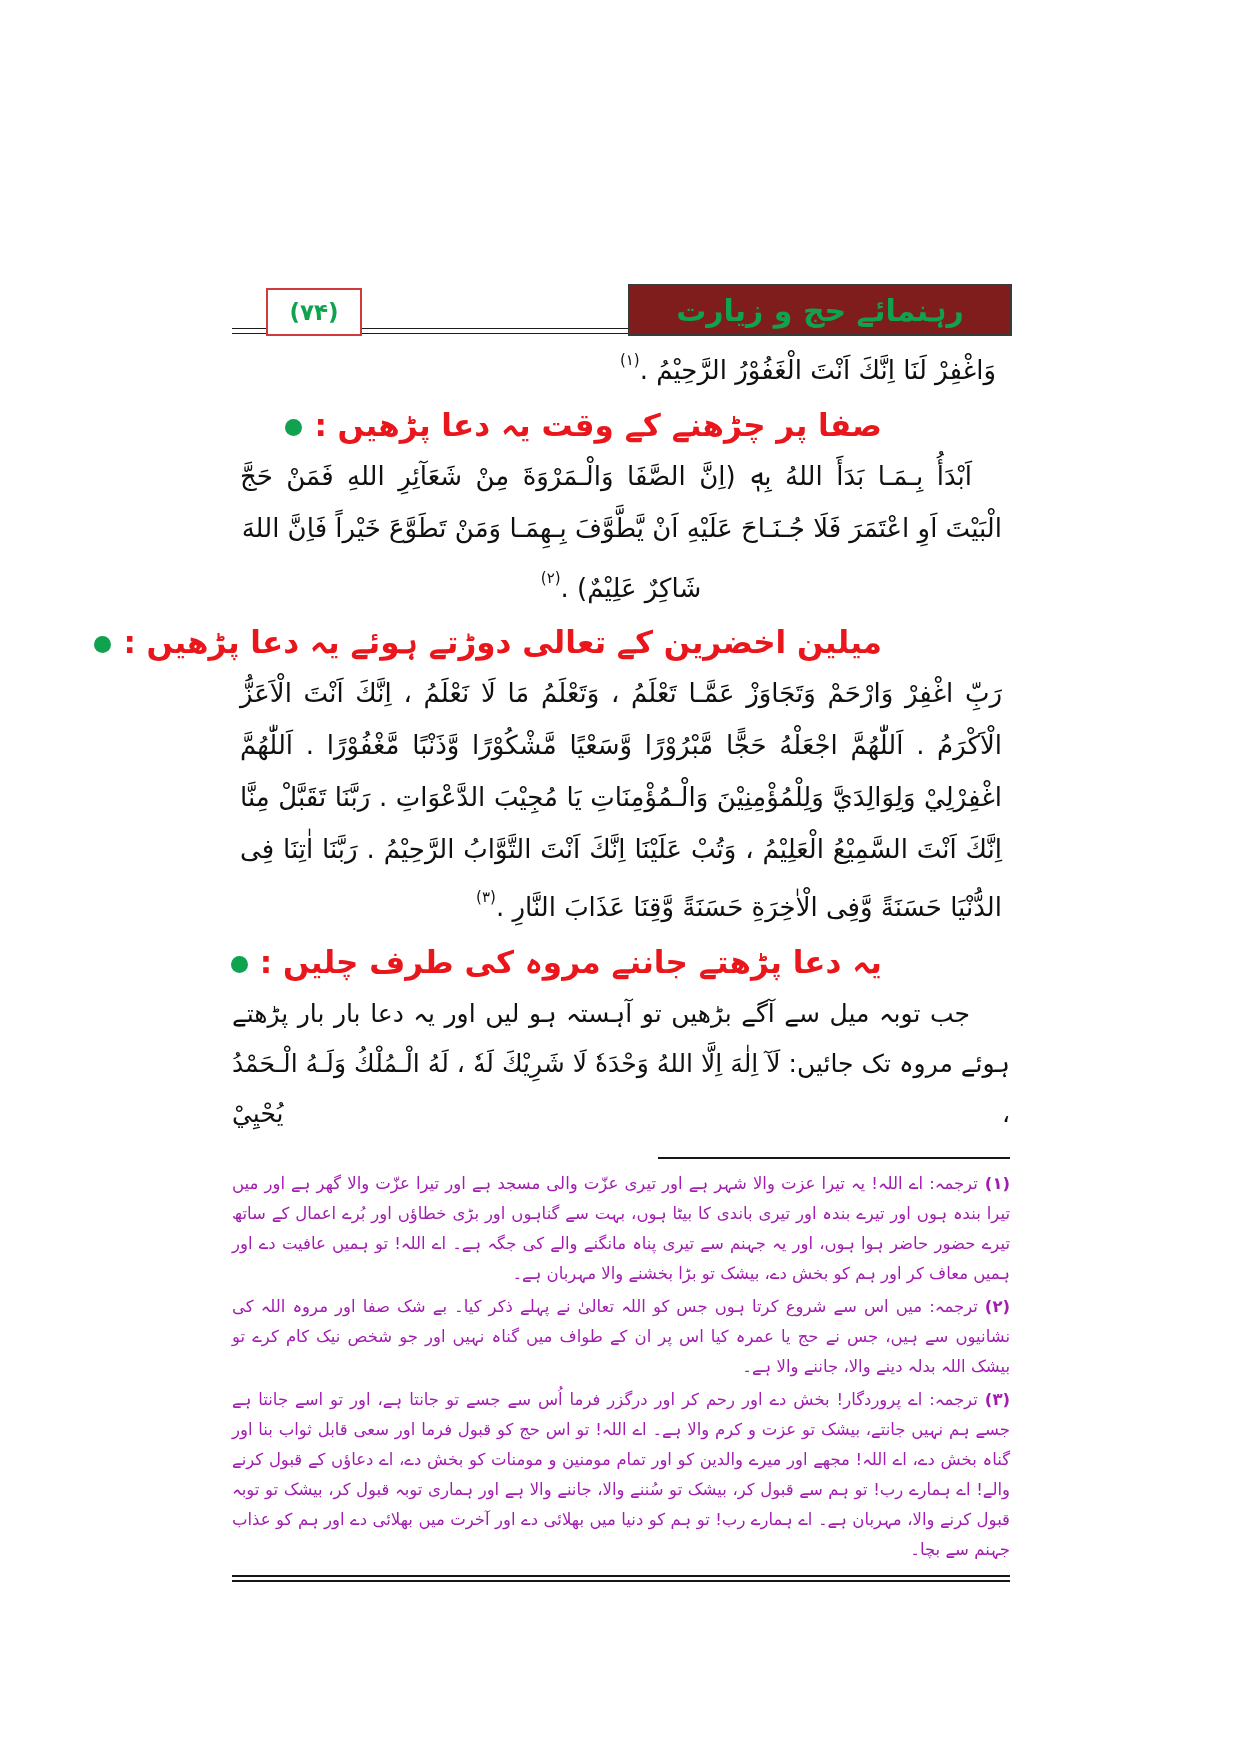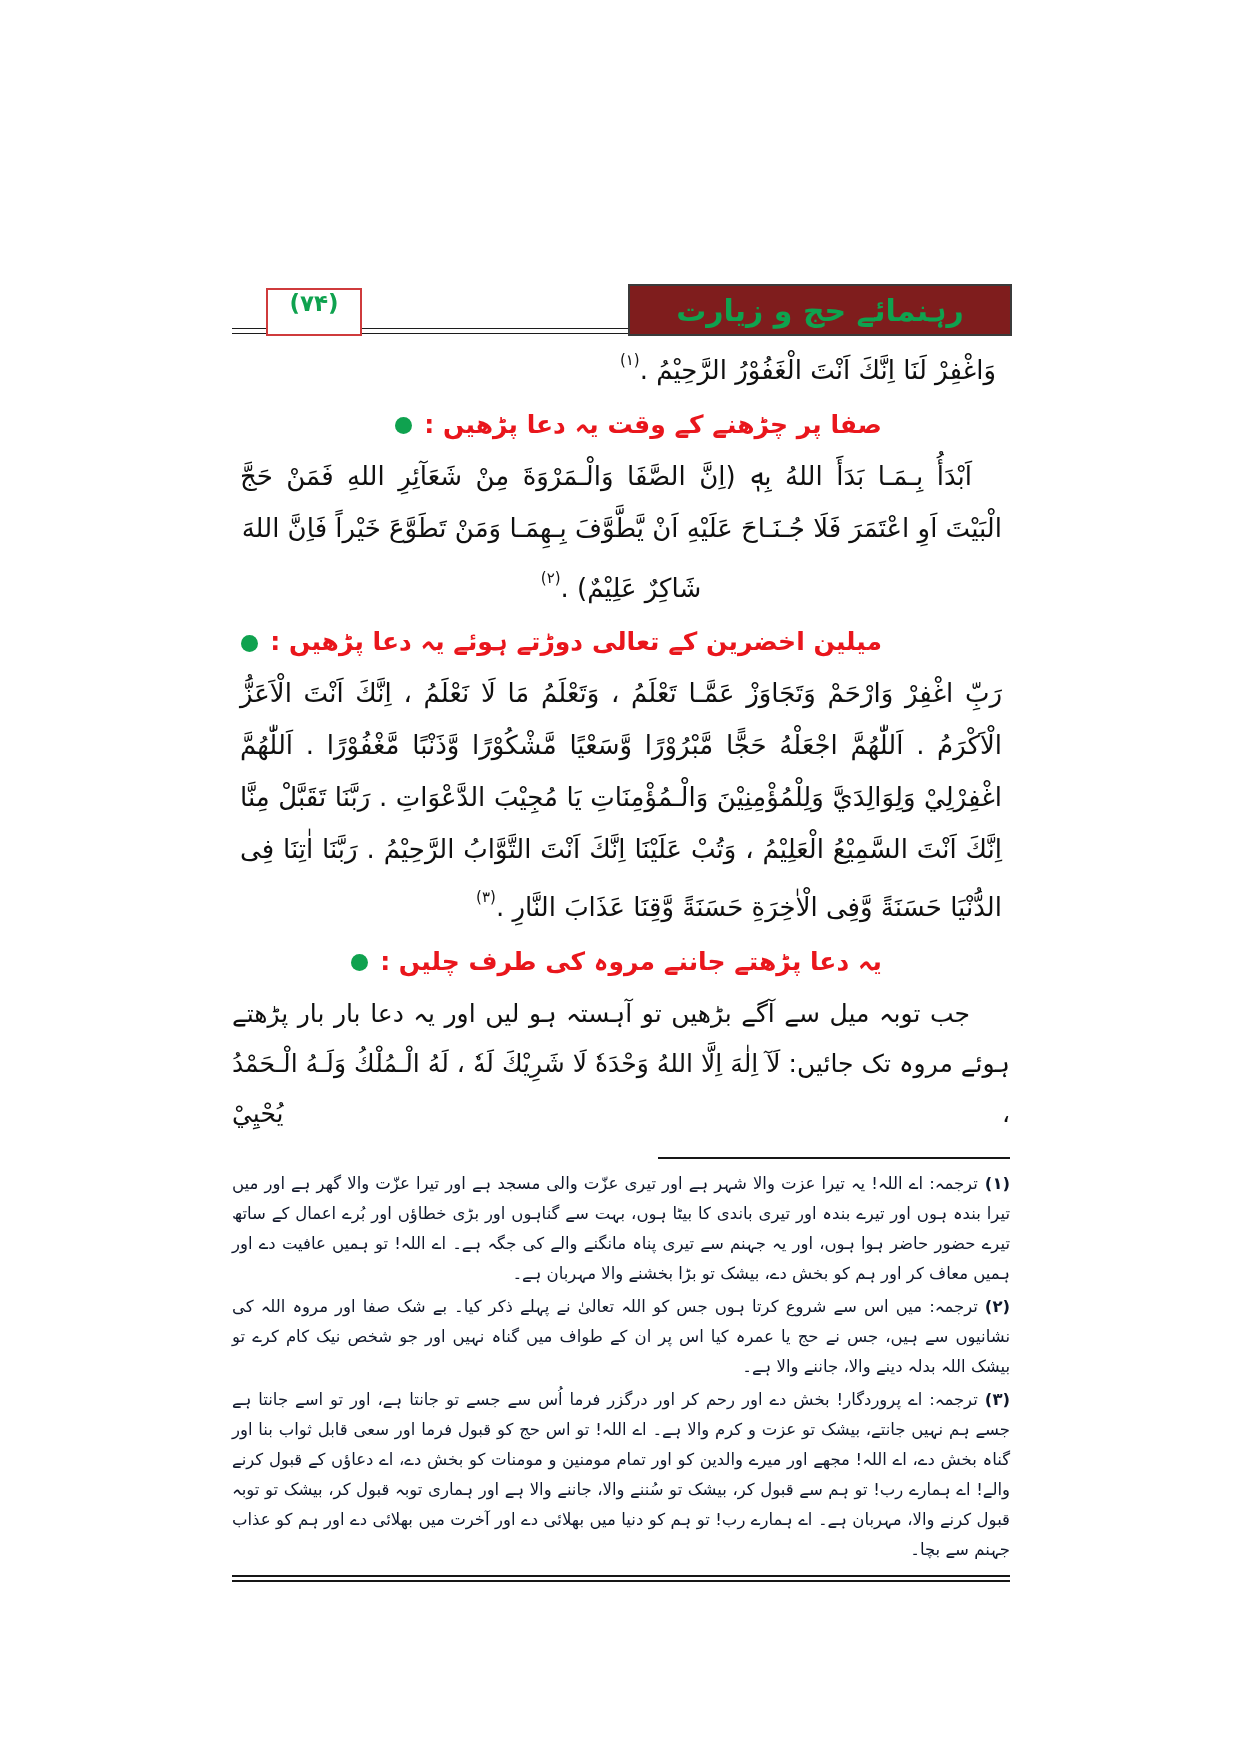--- a/index.html
+++ b/index.html
@@ -14,39 +14,39 @@
 
   
   .header-rule { position:relative; height:50px; }
   .header-rule::after {
     content:""; position:absolute; left:0; right:0; bottom:0;
     height:4px; border-top:1.6px solid #1c1c1c; border-bottom:1.6px solid #1c1c1c;
   }
   .pagenum-box {
     position:absolute; left:34px; bottom:-2px; width:92px; height:44px;
     border:2.5px solid var(--page-box-border,#cf3b3c); background:#fff; z-index:2;
-    display:flex; justify-content:center;
+    display:flex; align-items:center; justify-content:center;
     color:var(--accent-green,#0fa24f); font-size:23px; font-weight:bold; direction:rtl;
   }
   .title-box {
     position:absolute; right:-2px; bottom:-2px; width:380px; height:48px;
     border:2.5px solid var(--title-box-border,#3b3b3b); background:#7f1d1d; z-index:2;
     display:flex; align-items:center; justify-content:center;
     color:var(--accent-green,#0fa24f); font-size:30px; font-weight:bold; direction:rtl;
     white-space:nowrap;
   }
 
   
   .arabic { direction:rtl; color:#101010; font-size:26px; line-height:52px; }
   .opening-line { padding-right:14px; margin-top:4px; }
   .fnref { font-size:15px; font-weight:normal; color:#101010; position:relative; top:-4px; }
 
   .heading {
     direction:rtl; text-align:right; padding-right:128px;
-    color:var(--heading-red,#e9161c); font-weight:bold; font-size:25px;
+    color:var(--heading-red,#e9161c); font-weight:bold; font-size:31px;
     line-height:38px; margin:10px 0 6px; white-space:nowrap;
   }
   .h-dot {
     display:inline-block; width:17px; height:17px; border-radius:50%;
     background:var(--accent-green,#0fa24f); margin-right:12px; vertical-align:middle;
   }
 
   .dua { text-align:justify; margin:2px 8px 0; }
   .indent { text-indent:30px; }
   .last-left { text-align:center; }
@@ -56,21 +56,21 @@
     font-size:25px; line-height:50px; margin:8px 0 0;
     text-indent:40px; color:#101010;
   }
 
   
   .fn-sep {
     width:352px; height:0; border-top:2.2px solid #161616;
     margin:18px 0 10px auto;
   }
   .footnotes { direction:rtl; }
-  .fn { font-size:16.5px; line-height:30px; text-align:justify; margin:0 0 3px; color:#0f172a; }
+  .fn { font-size:16.5px; line-height:30px; text-align:justify; margin:0 0 3px; color:#a21caf; }
   .fn-marker { margin-left:7px; font-weight:bold; }
 
   .bottom-rule {
     margin-top:10px; height:3px;
     border-top:2px solid #161616; border-bottom:2px solid #161616;
   }
 </style>
 </head>
 <body>
 

